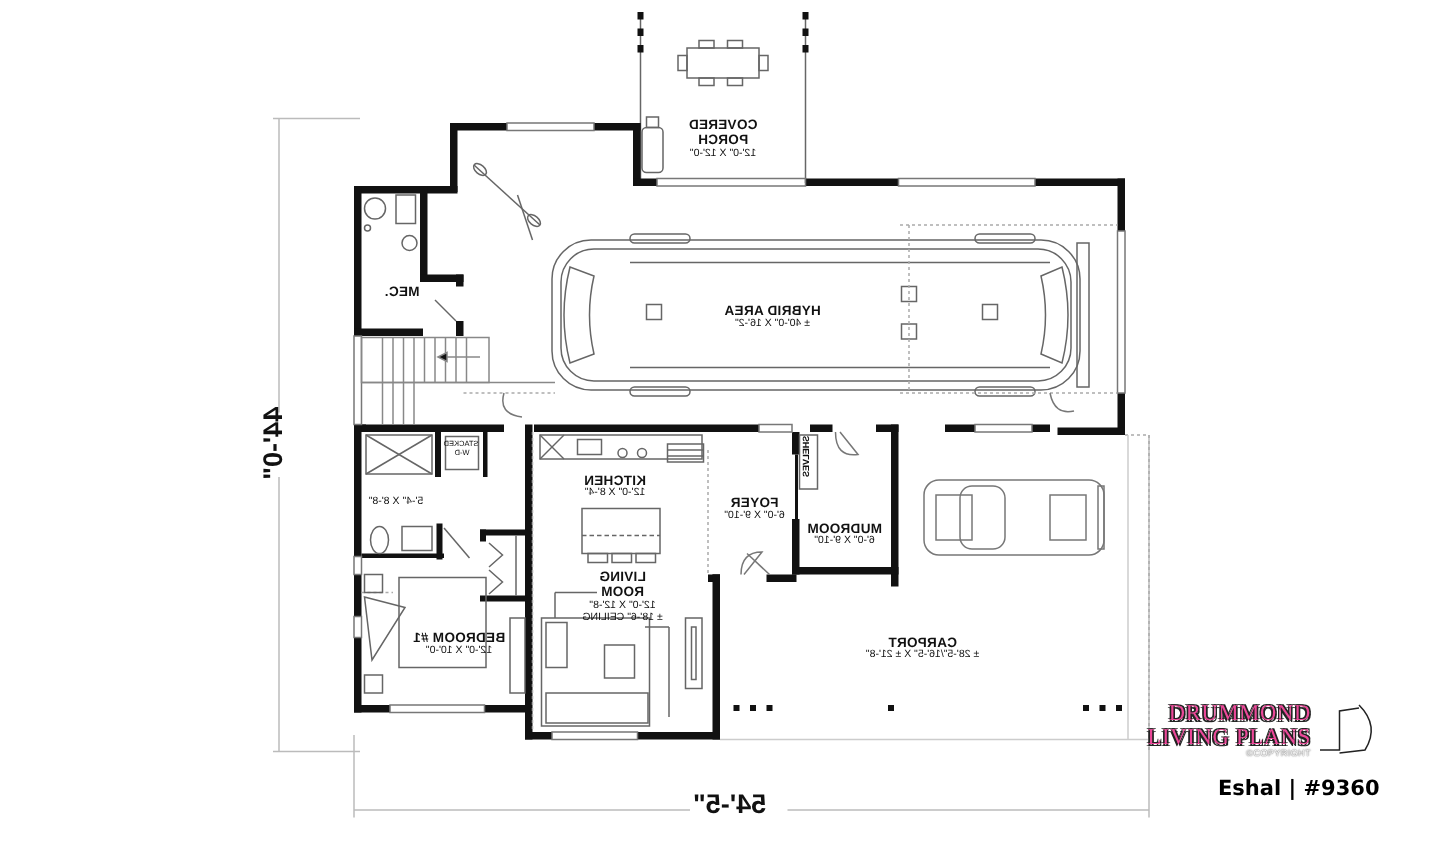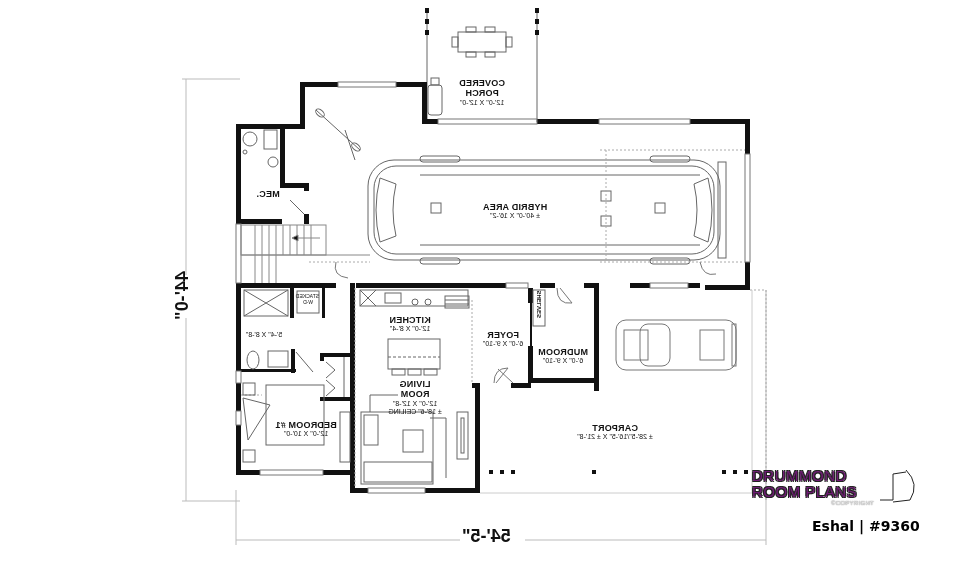--- a/index.html
+++ b/index.html
@@ -4,22 +4,22 @@
 <style>
   html, body { margin:0; padding:0; background:#ffffff; }
   body { width:960px; height:569px; position:relative; overflow:hidden; font-family:"Liberation Sans", sans-serif; }
   .stage { position:absolute; left:0; top:0; width:960px; height:569px; }
   svg.plan { position:absolute; left:0; top:0; width:960px; height:569px; }
   .lbl { position:absolute; text-align:center; color:#111; transform:scaleX(-1); white-space:nowrap; line-height:1.15; }
   .lbl .name { font-weight:bold; font-size:9px; letter-spacing:0.2px; display:block; }
   .lbl .dim { font-size:7px; display:block; }
   .dimtxt { position:absolute; font-weight:bold; color:#111; transform:scaleX(-1); white-space:nowrap; }
   .brand { position:absolute; left:752px; top:468px; width:170px; }
-  .brand .l1, .brand .l2 { font-family:Liberation Sans, sans-serif; font-size:15px; color:#701a75; letter-spacing:0.5px;
-     text-shadow:-1px -1px 0 #222, 1px -1px 0 #222, -1px 1px 0 #222, 1px 1px 0 #222; padding-right:48px; line-height:16px; }
+  .brand .l1, .brand .l2 { font-family:Liberation Serif, serif; font-size:15px; color:#ec4899; letter-spacing:0.5px;
+     text-shadow:-1px -1px 0 #222, 1px -1px 0 #222, -1px 1px 0 #222, 1px 1px 0 #222; text-align:right; padding-right:48px; line-height:16px; }
   .brand .cp { font-size:6px; color:#fff; text-align:right; padding-right:48px; text-shadow:0 0 1px #000; letter-spacing:0.3px; }
   .plan-id { position:absolute; left:812px; top:518px; font-family:"DejaVu Sans", sans-serif; font-weight:bold; font-size:14px; color:#000; }
 </style>
 </head>
 <body>
 
 <div class="stage">
   <svg class="plan" viewBox="0 0 960 569">
 
     <g stroke="#bbb" stroke-width="1" fill="none">
@@ -313,17 +313,17 @@
   <div class="lbl" style="left:560px; top:423px; width:110px;">
     <span class="name">CARPORT</span>
     <span class="dim">± 28'-5"/16'-5" X ± 21'-8"</span>
   </div>
 
   <div class="dimtxt" style="left:462px; top:526px; font-size:18px;">54'-5"</div>
   <div class="dimtxt" style="left:158px; top:285px; font-size:18px; transform:scaleX(-1) rotate(90deg); transform-origin:center;">44'-0"</div>
 
   <div class="brand">
     <div class="l1">DRUMMOND</div>
-    <div class="l2">ROOM PLANS</div>
+    <div class="l2">LIVING PLANS</div>
     <div class="cp">©COPYRIGHT</div>
   </div>
   <div class="plan-id">Eshal | #9360</div>
 </div>
 
 </body></html>

